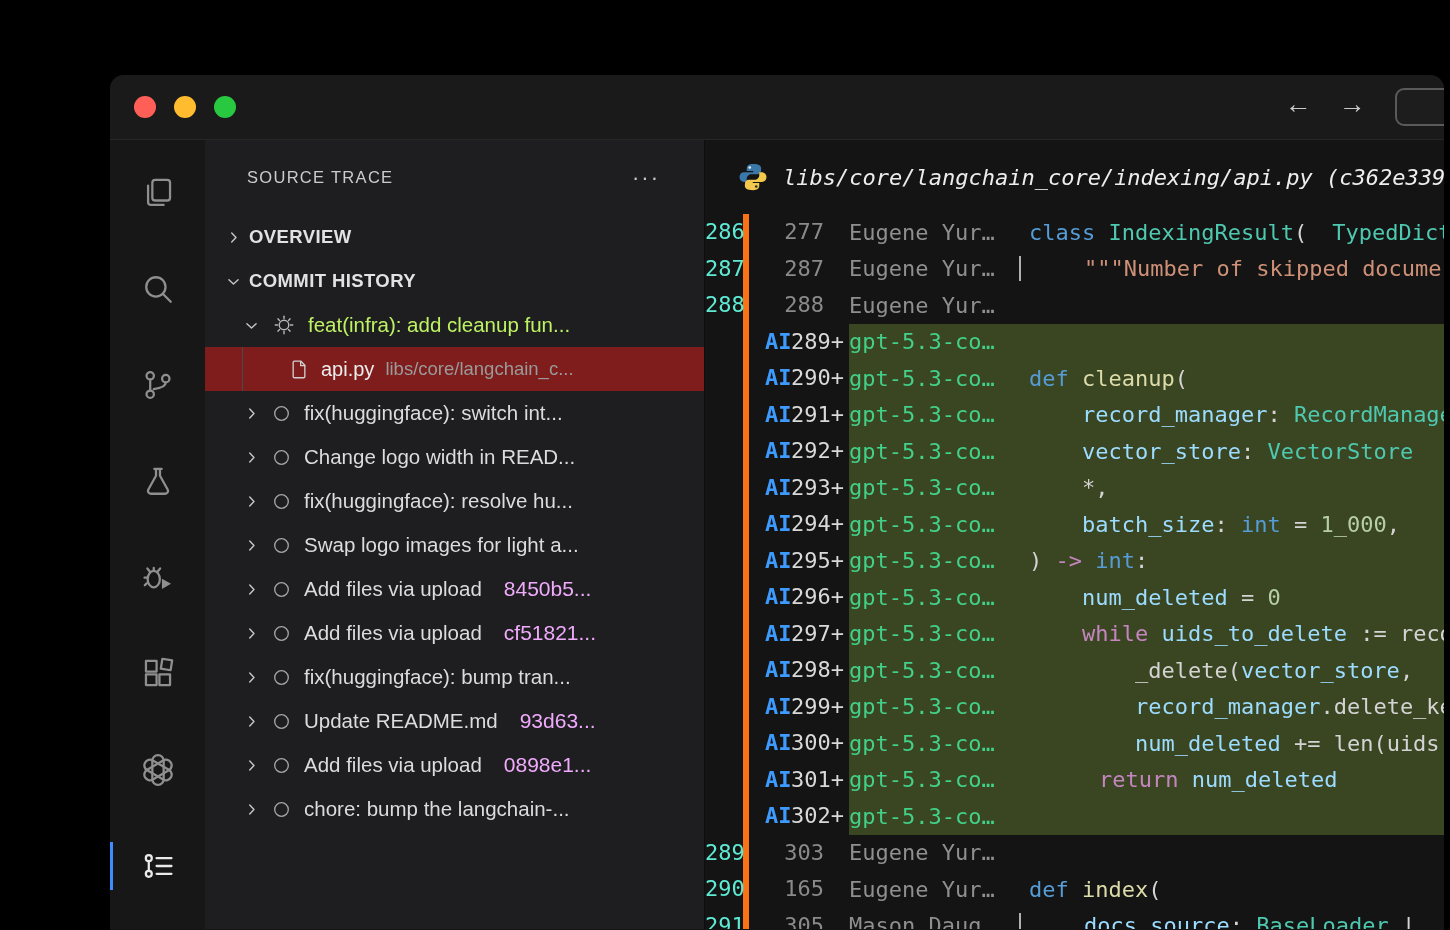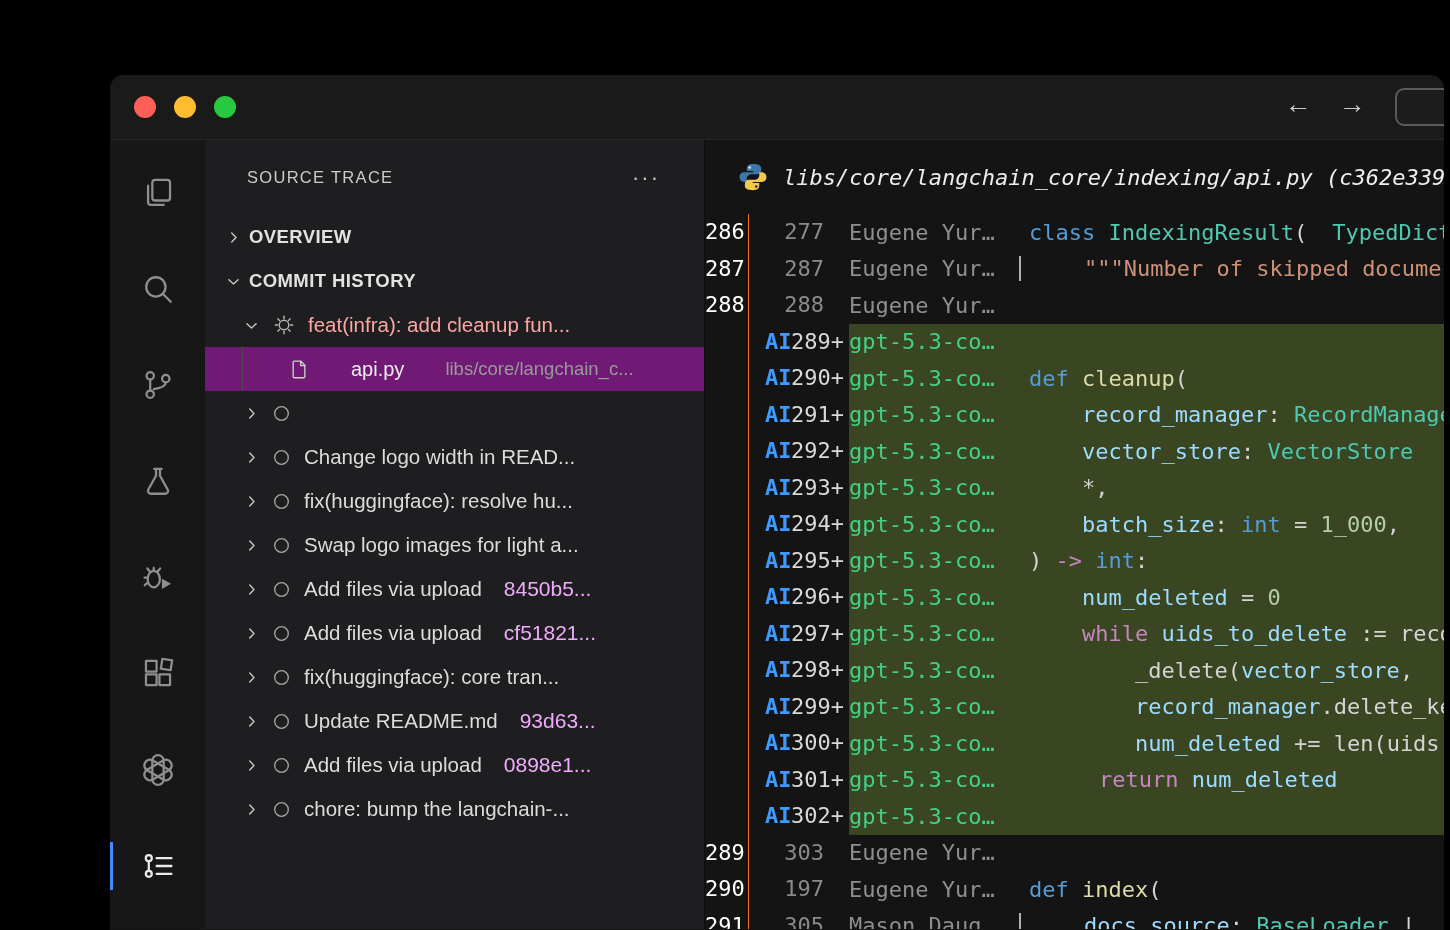--- a/index.html
+++ b/index.html
@@ -46,23 +46,23 @@
   .srow { height:44px; display:flex; align-items:center; position:relative; }
   .srow.section { padding-left:20px; }
   .sec-label { font-size:18.5px; font-weight:700; color:#e2e2e2; letter-spacing:.4px;
     margin-left:7px; }
   .chev { width:17px; height:17px; fill:none; stroke:#c5c5c5; stroke-width:2;
     stroke-linecap:round; stroke-linejoin:round; flex:none; }
   .chev.exp { transform:rotate(90deg); }
   .srow.feat { padding-left:38px; }
   .feat-icon { width:22px; height:22px; margin-left:13px; flex:none;
     stroke:#b8b8b8; fill:none; stroke-width:1.5; stroke-linecap:round; }
-  .feat-label { font-size:20.5px; color:#fca5a5; margin-left:13px; white-space:nowrap; }
+  .feat-label { font-size:20.5px; color:#bef264; margin-left:13px; white-space:nowrap; }
   .srow.file { padding-left:84px; }
-  .srow.selected { background:#701a75;gap:30px; }
+  .srow.selected { background:#7f1d1d; }
   .tree-guide { position:absolute; left:37px; top:0; width:1px; height:100%;
     background:#4a4a4a; }
   .file-icon { width:20px; height:20px; flex:none; stroke:#d0d0d0; fill:none;
     stroke-width:1.6; stroke-linejoin:round; }
   .file-name { font-size:20px; color:#ececec; margin-left:12px; }
   .file-path { font-size:18.5px; color:#9a9a9a; margin-left:11px; white-space:nowrap; }
   .srow.commit { padding-left:38px; }
   .cdot { width:19px; height:19px; flex:none; margin-left:12px; fill:none;
     stroke:#a5a5a5; stroke-width:1.7; }
   .clabel { font-size:20.5px; color:#dcdcdc; margin-left:13px; white-space:nowrap; }
@@ -70,22 +70,22 @@
 
   
   .editor { flex:1; background:#141414; overflow:hidden; min-width:0; }
   .ed-header { height:74px; display:flex; align-items:center; padding-left:33px; }
   .py-icon { width:30px; height:30px; flex:none; }
   .ed-title { margin-left:15px; font-family:"DejaVu Sans Mono", monospace;
     font-style:italic; font-size:22px; color:#ededed; white-space:nowrap; }
 
   .code-rows { font-family:"DejaVu Sans Mono", monospace; font-size:22px; }
   .code-row { display:flex; height:36.5px; align-items:center; color:#d4d4d4; }
-  .gut { width:44px; flex:none; text-align:right; padding-right:4px; color:#ffffff;
-    border-right:1px solid #f97316; height:100%; line-height:36.5px; }
+  .gut { width:44px; flex:none; text-align:right; padding-right:4px; color:#5eead4;
+    border-right:6px solid #f97316; height:100%; line-height:36.5px; }
   .ln { width:100px; flex:none; position:relative; text-align:right;
     padding-right:25px; color:#8a8a8a; height:100%; line-height:36.5px; }
   .code-row.ai .ln { padding-right:5px; color:#d9d9d9; }
   .ai-tag { position:absolute; left:16px; top:0; font-weight:bold; }
   .rest { flex:1; display:flex; align-items:center; height:100%; min-width:0; }
   .rest.added { }
   .auth { width:170px; flex:none; color:#8f8f8f; overflow:hidden; white-space:nowrap; }
   .bsep { width:2px; height:25px; flex:none; background:#b0b0b0; }
   .codeline { white-space:pre; padding-left:10px; overflow:hidden; }
 </style>
@@ -217,20 +217,21 @@
       </div>
 
       <div id="commit-list">
           <div class="srow commit">
             <svg class="chev" viewBox="0 0 24 24">
               <polyline points="9.5 5.5 15.5 12 9.5 18.5"></polyline>
             </svg>
             <svg class="cdot" viewBox="0 0 24 24">
               <circle cx="12" cy="12" r="8.6"></circle>
             </svg>
+            <span class="clabel">fix(huggingface): switch int...</span>
           </div>
           <div class="srow commit">
             <svg class="chev" viewBox="0 0 24 24">
               <polyline points="9.5 5.5 15.5 12 9.5 18.5"></polyline>
             </svg>
             <svg class="cdot" viewBox="0 0 24 24">
               <circle cx="12" cy="12" r="8.6"></circle>
             </svg>
             <span class="clabel">Change logo width in READ...</span>
           </div>
@@ -272,21 +273,21 @@
             <span class="clabel">Add files via upload</span>
             <span class="chash">cf51821...</span>
           </div>
           <div class="srow commit">
             <svg class="chev" viewBox="0 0 24 24">
               <polyline points="9.5 5.5 15.5 12 9.5 18.5"></polyline>
             </svg>
             <svg class="cdot" viewBox="0 0 24 24">
               <circle cx="12" cy="12" r="8.6"></circle>
             </svg>
-            <span class="clabel">fix(huggingface): core tran...</span>
+            <span class="clabel">fix(huggingface): bump tran...</span>
           </div>
           <div class="srow commit">
             <svg class="chev" viewBox="0 0 24 24">
               <polyline points="9.5 5.5 15.5 12 9.5 18.5"></polyline>
             </svg>
             <svg class="cdot" viewBox="0 0 24 24">
               <circle cx="12" cy="12" r="8.6"></circle>
             </svg>
             <span class="clabel">Update README.md</span>
             <span class="chash">93d63...</span>
@@ -464,21 +465,21 @@
           <div class="code-row">
             <span class="gut">289</span>
             <span class="ln">303</span>
             <div class="rest">
               <span class="auth" style="color: rgb(143, 143, 143);">Eugene Yur…</span>
               <div class="codeline"></div>
             </div>
           </div>
           <div class="code-row">
             <span class="gut">290</span>
-            <span class="ln">197</span>
+            <span class="ln">165</span>
             <div class="rest">
               <span class="auth" style="color: rgb(143, 143, 143);">Eugene Yur…</span>
               <div class="codeline"><span style="color: rgb(86, 156, 214);">def </span><span style="color: rgb(220, 220, 170);">index</span><span style="color: rgb(212, 212, 212);">(</span></div>
             </div>
           </div>
           <div class="code-row">
             <span class="gut">291</span>
             <span class="ln">305</span>
             <div class="rest">
               <span class="auth" style="color: rgb(143, 143, 143);">Mason Daug…</span>

